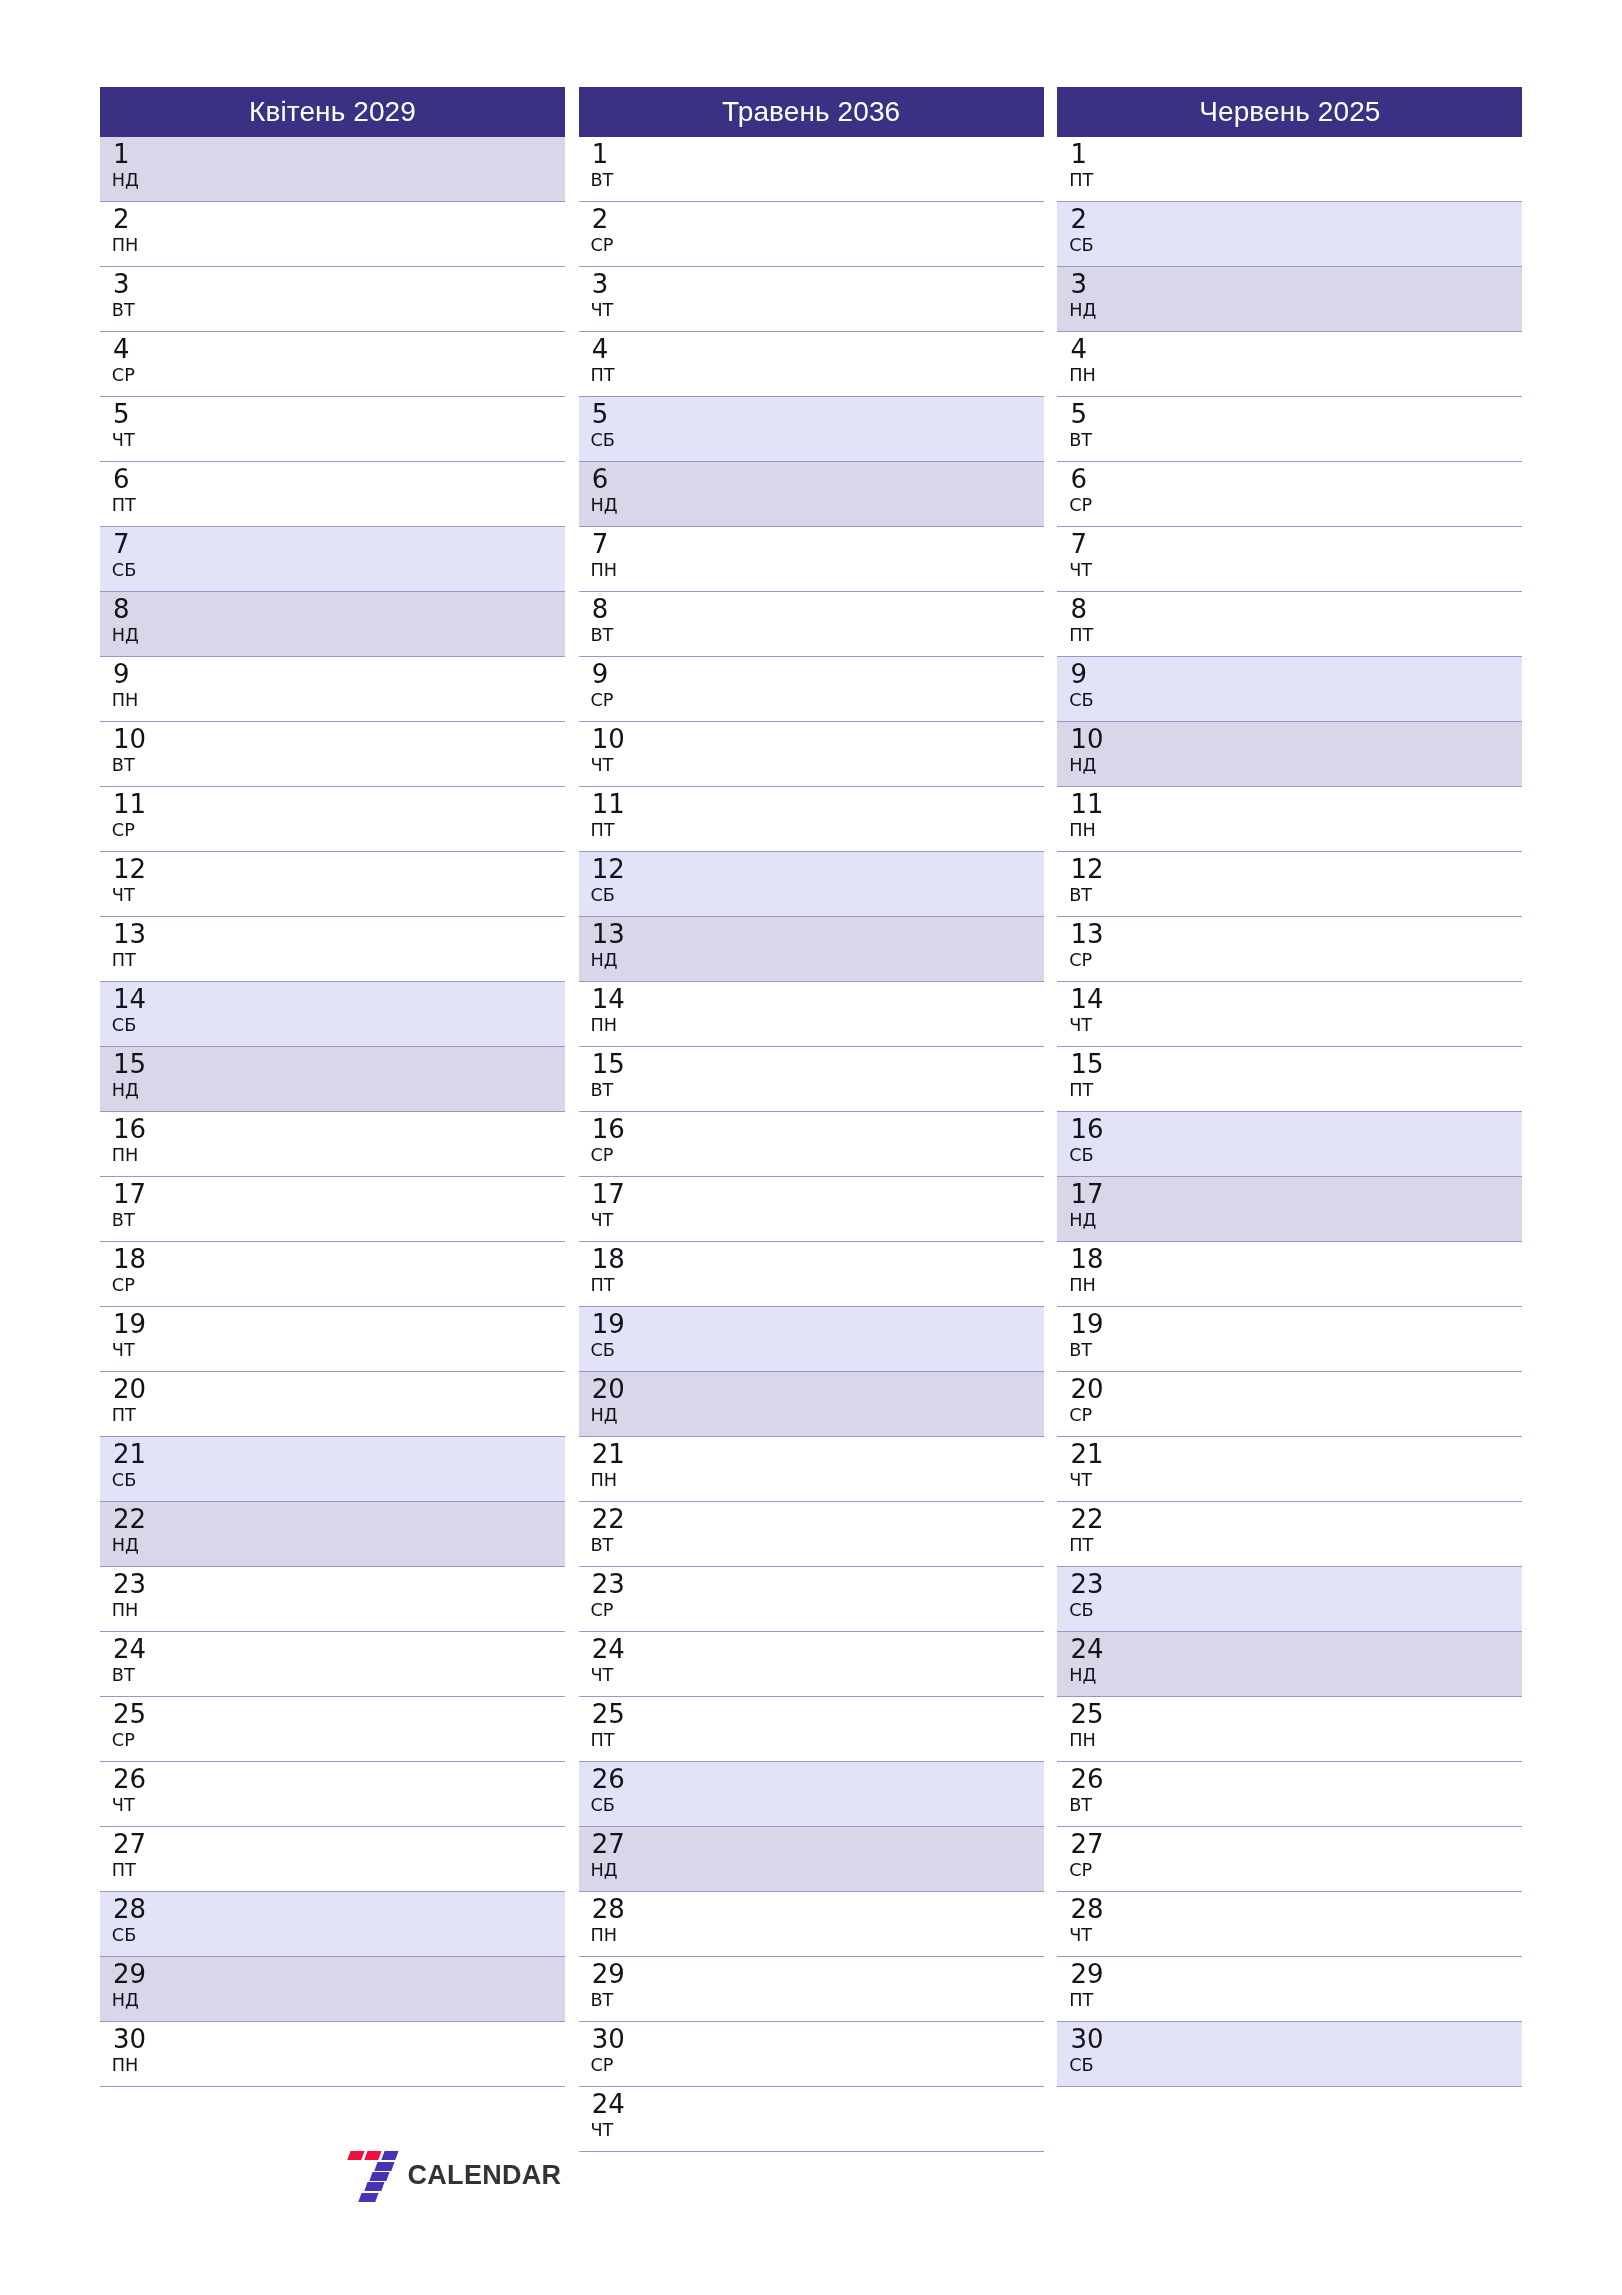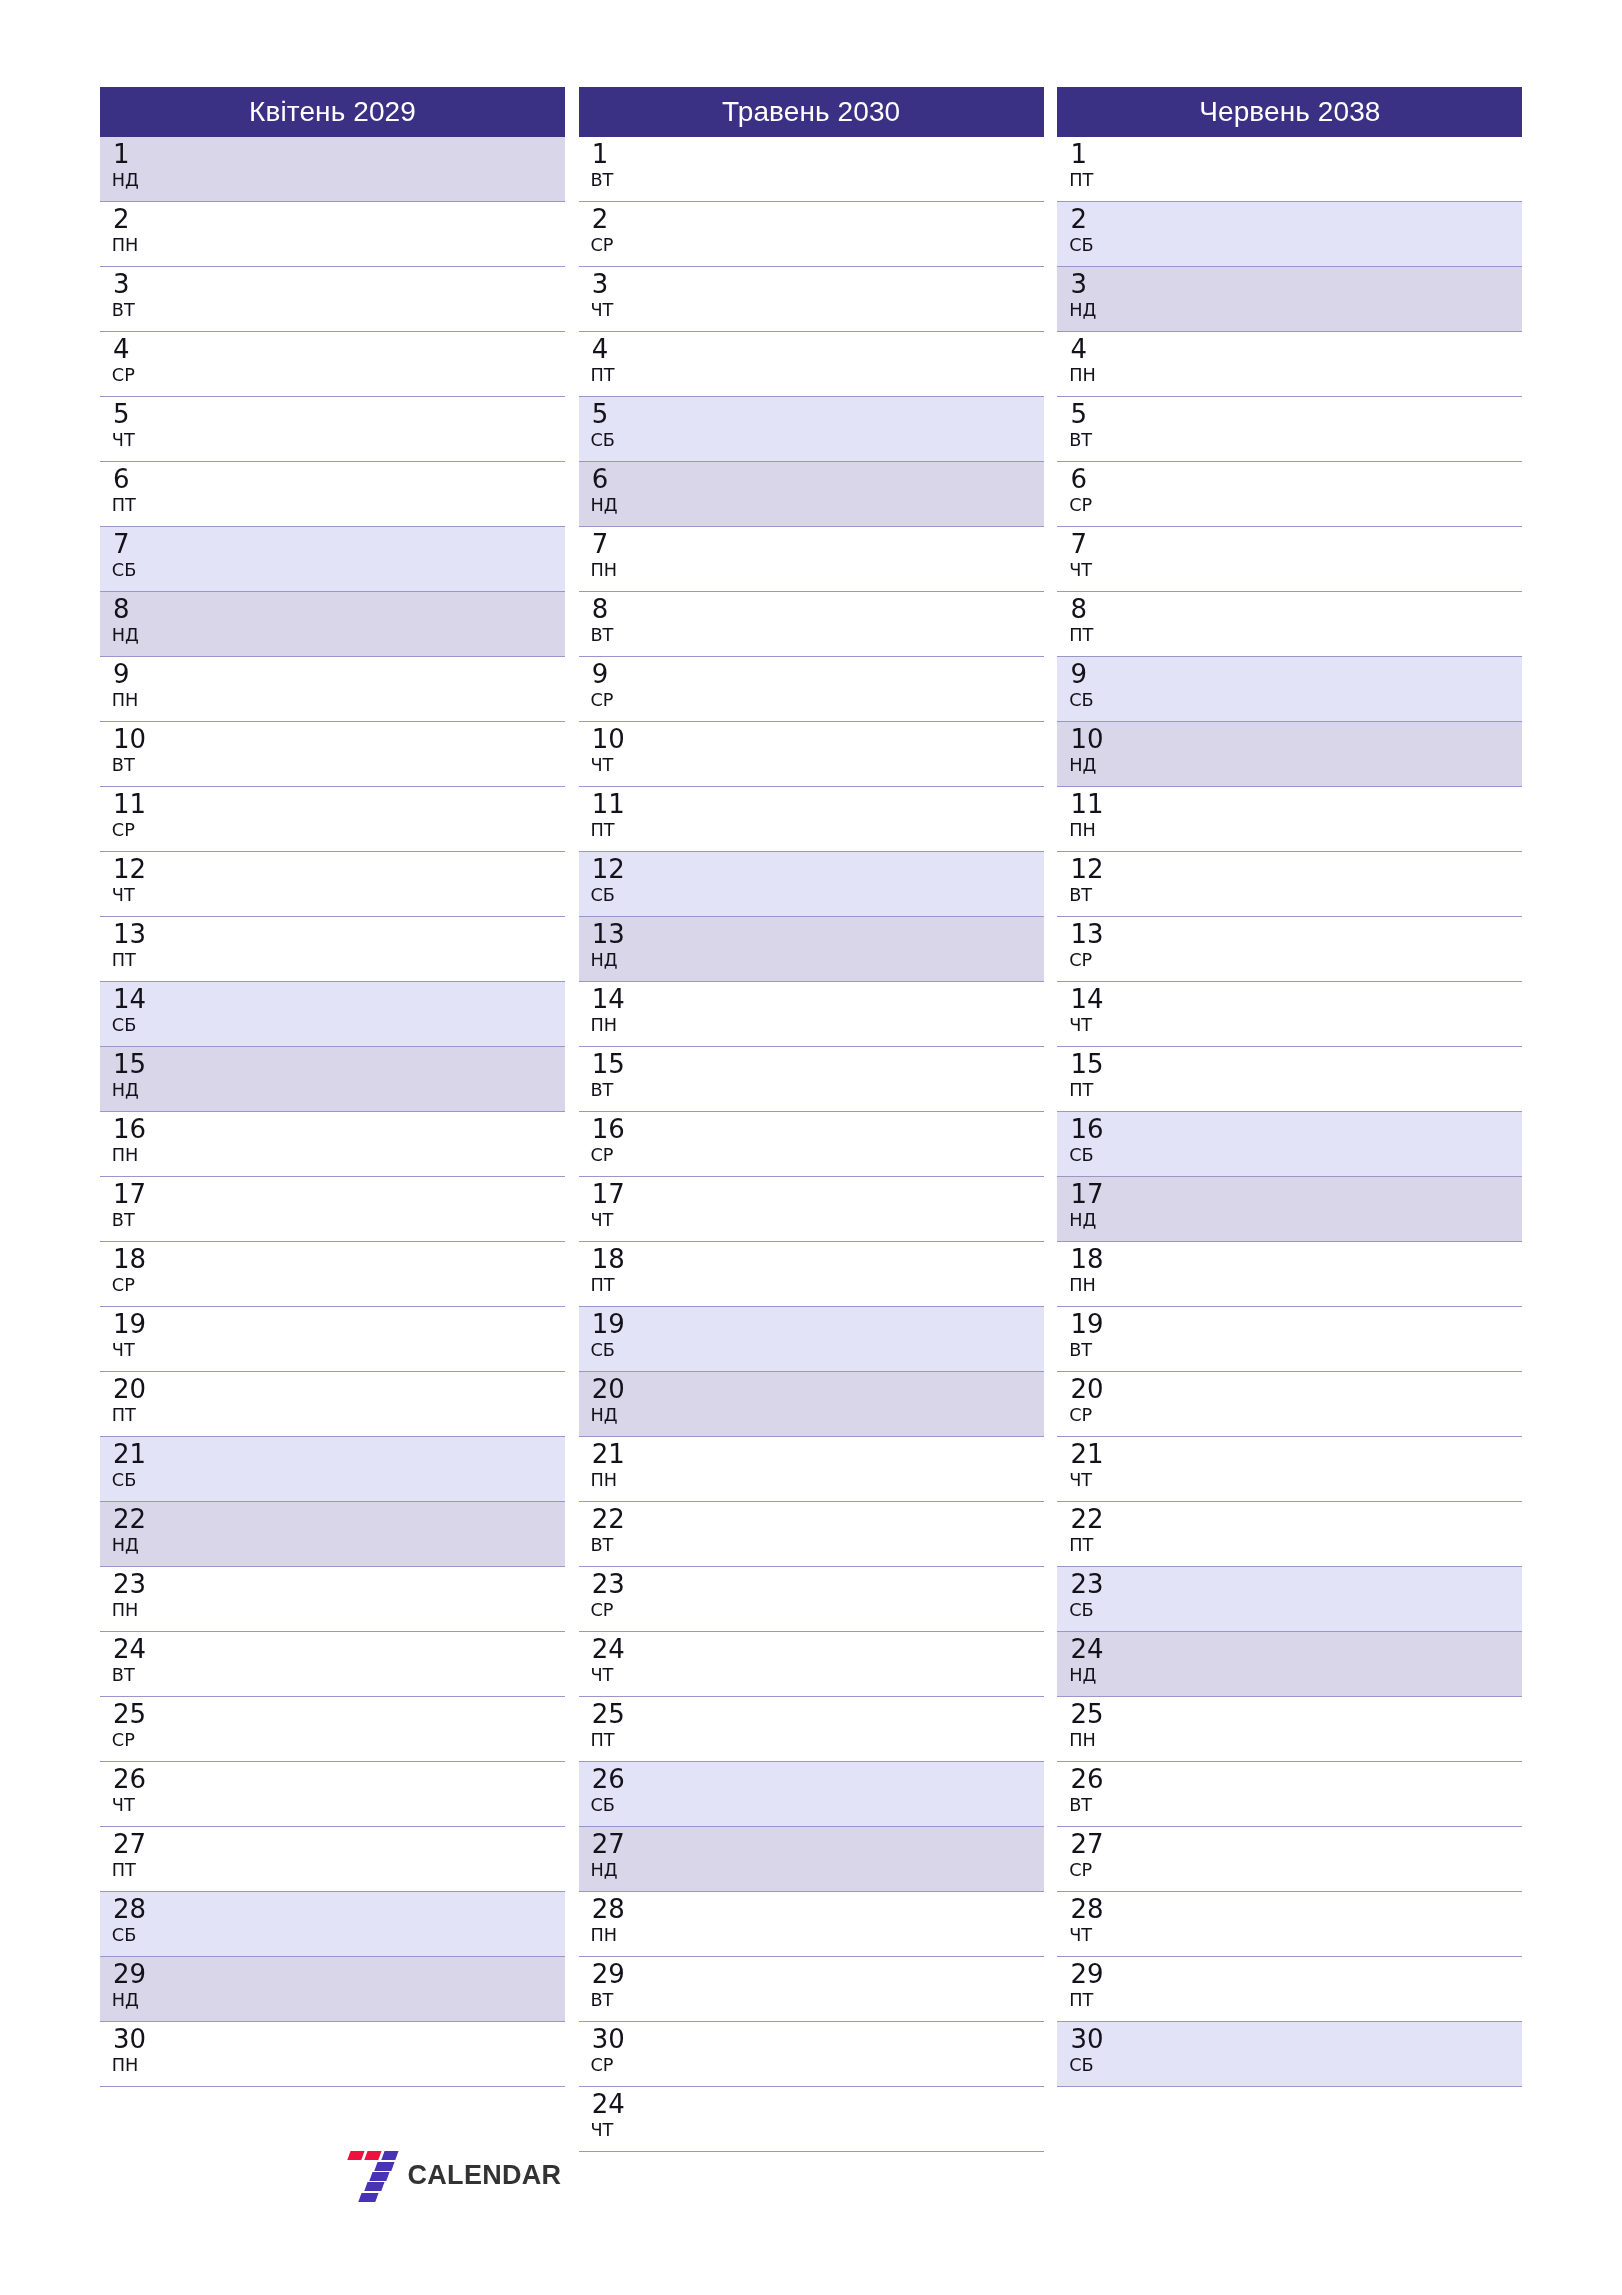--- a/index.html
+++ b/index.html
@@ -260,21 +260,21 @@
             <div class="day-num">29</div>
             <div class="day-wd">НД</div>
           </div>
           <div class="day-row">
             <div class="day-num">30</div>
             <div class="day-wd">ПН</div>
           </div>
         </div>
       </div>
       <div class="month-col">
-        <div class="month-header">Травень 2030</div>
+        <div class="month-header">Травень 2036</div>
         <div class="days">
           <div class="day-row">
             <div class="day-num">1</div>
             <div class="day-wd">ВТ</div>
           </div>
           <div class="day-row">
             <div class="day-num">2</div>
             <div class="day-wd">СР</div>
           </div>
           <div class="day-row">
@@ -389,21 +389,21 @@
             <div class="day-num">30</div>
             <div class="day-wd">СР</div>
           </div>
           <div class="day-row">
             <div class="day-num">24</div>
             <div class="day-wd">ЧТ</div>
           </div>
         </div>
       </div>
       <div class="month-col">
-        <div class="month-header">Червень 2038</div>
+        <div class="month-header">Червень 2025</div>
         <div class="days">
           <div class="day-row">
             <div class="day-num">1</div>
             <div class="day-wd">ПТ</div>
           </div>
           <div class="day-row sat">
             <div class="day-num">2</div>
             <div class="day-wd">СБ</div>
           </div>
           <div class="day-row sun">

